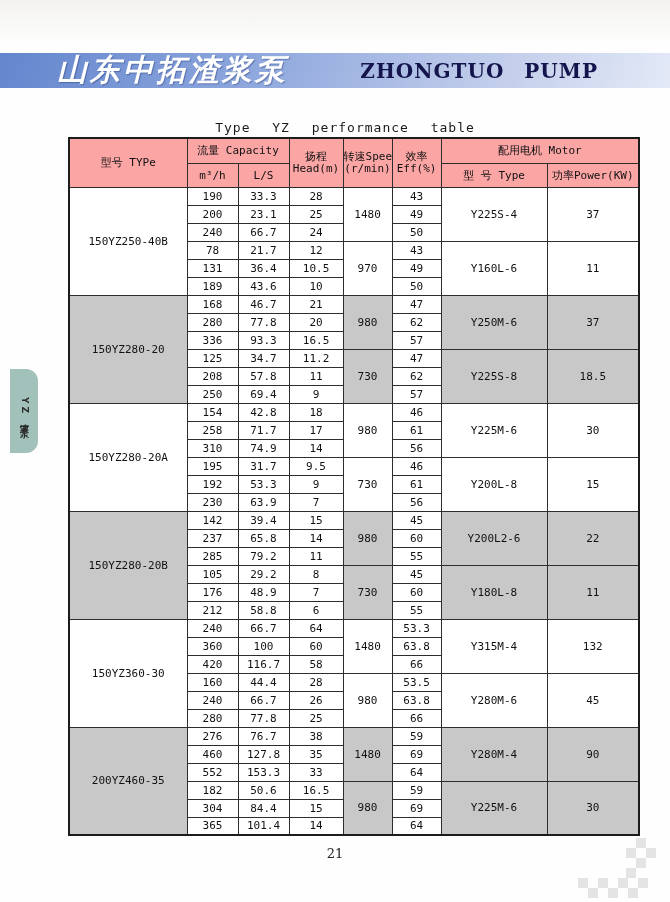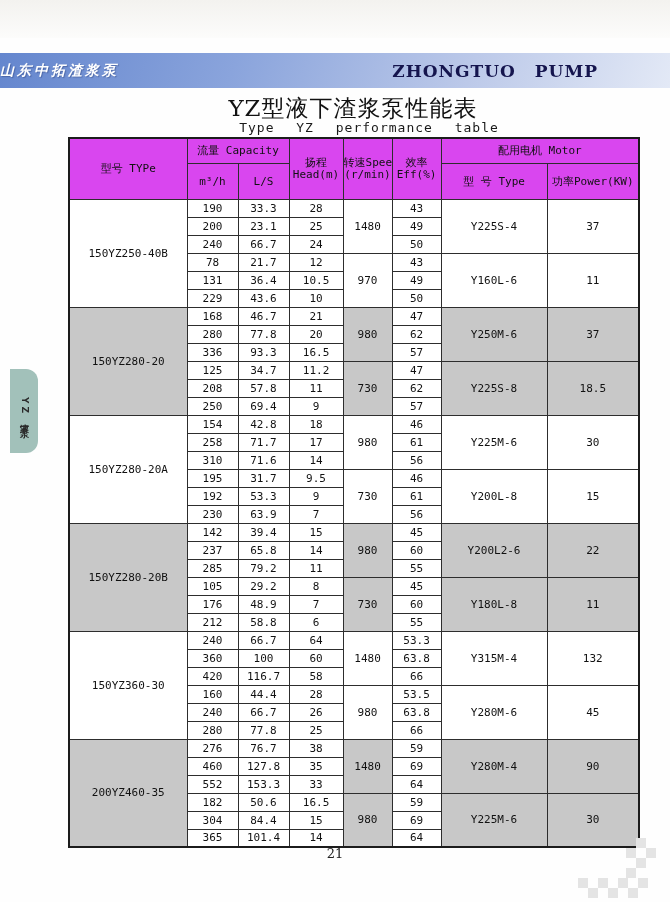--- a/index.html
+++ b/index.html
@@ -12,36 +12,36 @@
   .top-strip {
     position:absolute; top:0; left:0; width:670px; height:38px;
     background:linear-gradient(#f3f2ef,#fcfcfb);
   }
   .header-bar {
     position:absolute; top:53px; left:0; width:670px; height:35px;
     background:linear-gradient(110deg,#6486ce 0%,#8aa4dc 35%,#bcc9e9 70%,#e3e9f6 100%);
     display:flex; align-items:center; justify-content:space-between;
   }
   .brand-cn {
-    color:#ffffff; font-size:14px; font-weight:bold;
+    padding-left:57px; color:#ffffff; font-size:30px; font-weight:bold;
     font-style:italic; letter-spacing:3px; text-shadow:1px 1px 1px rgba(40,60,120,.45);
     font-family:"DejaVu Serif","Liberation Serif",serif;
   }
   .brand-en {
-    padding-right:72px; color:#15154e; font-size:17px; font-weight:bold;
+    padding-right:72px; color:#15154e; font-size:20px; font-weight:bold;
     letter-spacing:1px; word-spacing:12px;
     font-family:"DejaVu Serif","Liberation Serif",serif;
   }
   .title {
     position:absolute; top:93px; left:68px; width:570px; text-align:center;
     font-size:23px; color:#111; letter-spacing:1px;
     font-family:"DejaVu Serif","Liberation Serif",serif;
   }
   .subtitle {
-    position:absolute; top:120px; left:84px; width:570px; text-align:center;
+    position:absolute; top:120px; left:60px; width:570px; text-align:center;
     font-size:13px; color:#1a1a1a; letter-spacing:1px; word-spacing:13px;
     font-family:"DejaVu Sans Mono","Liberation Mono",monospace;
   }
   .side-tab {
     position:absolute; left:10px; top:369px; width:28px; height:84px;
     background:#a2c1ba; border-radius:0 12px 12px 0;
     display:flex; align-items:center; justify-content:center;
   }
   .side-tab span {
     writing-mode:vertical-rl; text-orientation:mixed;
@@ -51,23 +51,23 @@
     position:absolute; left:68px; top:137px; width:570px;
     border-collapse:collapse; table-layout:fixed;
     border:2px solid #1c1c1c;
     font-family:"DejaVu Sans Mono","DejaVu Sans",monospace;
   }
   table.perf th, table.perf td {
     border:1px solid #2d2d2d; text-align:center; vertical-align:middle;
     font-size:11px; color:#111; font-weight:normal; padding:0;
     overflow:hidden; white-space:nowrap;
   }
-  table.perf thead th { background:#d946ef; }
+  table.perf thead th { background:#fca5a5; }
   table.perf thead tr:first-child th { height:25px; }
-  table.perf thead tr:last-child th  { height:36px; }
+  table.perf thead tr:last-child th  { height:24px; }
   table.perf thead th div { line-height:12px; }
   table.perf tbody td { height:18px; background:#ffffff; }
   table.perf tbody td.shaded { background:#c8c8c8; }
   .page-number {
     position:absolute; top:846px; left:0; width:670px; text-align:center;
     font-size:13px; color:#222;
     font-family:"DejaVu Serif","Liberation Serif",serif;
   }
   .deco { position:absolute; left:0; top:0; width:670px; height:902px; pointer-events:none; }
   .deco .sq { position:absolute; width:10px; height:10px; }
@@ -77,21 +77,20 @@
 
 <div class="page">
 
   <div class="top-strip"></div>
 
   <div class="header-bar">
     <span class="brand-cn">山东中拓渣浆泵</span>
     <span class="brand-en">ZHONGTUO  PUMP</span>
   </div>
 
-  <div class="title">YZ型液下渣浆泵性能表</div>
   <div class="subtitle">Type  YZ  performance  table</div>
 
   <div class="side-tab">
     <span>YZ液下泵</span>
   </div>
 
   <table class="perf">
     <colgroup>
       <col style="width:118px">
         <col style="width:51px">
@@ -159,21 +158,21 @@
           <td rowspan="3">Y160L-6</td>
           <td rowspan="3">11</td>
         </tr>
         <tr>
           <td>131</td>
           <td>36.4</td>
           <td>10.5</td>
           <td>49</td>
         </tr>
         <tr>
-          <td>229</td>
+          <td>189</td>
           <td>43.6</td>
           <td>10</td>
           <td>50</td>
         </tr>
         <tr>
           <td class="shaded" rowspan="6">150YZ280-20</td>
           <td>168</td>
           <td>46.7</td>
           <td>21</td>
           <td class="shaded" rowspan="3">980</td>
@@ -225,21 +224,21 @@
           <td rowspan="3">30</td>
         </tr>
         <tr>
           <td>258</td>
           <td>71.7</td>
           <td>17</td>
           <td>61</td>
         </tr>
         <tr>
           <td>310</td>
-          <td>71.6</td>
+          <td>74.9</td>
           <td>14</td>
           <td>56</td>
         </tr>
         <tr>
           <td>195</td>
           <td>31.7</td>
           <td>9.5</td>
           <td rowspan="3">730</td>
           <td>46</td>
           <td rowspan="3">Y200L-8</td>

